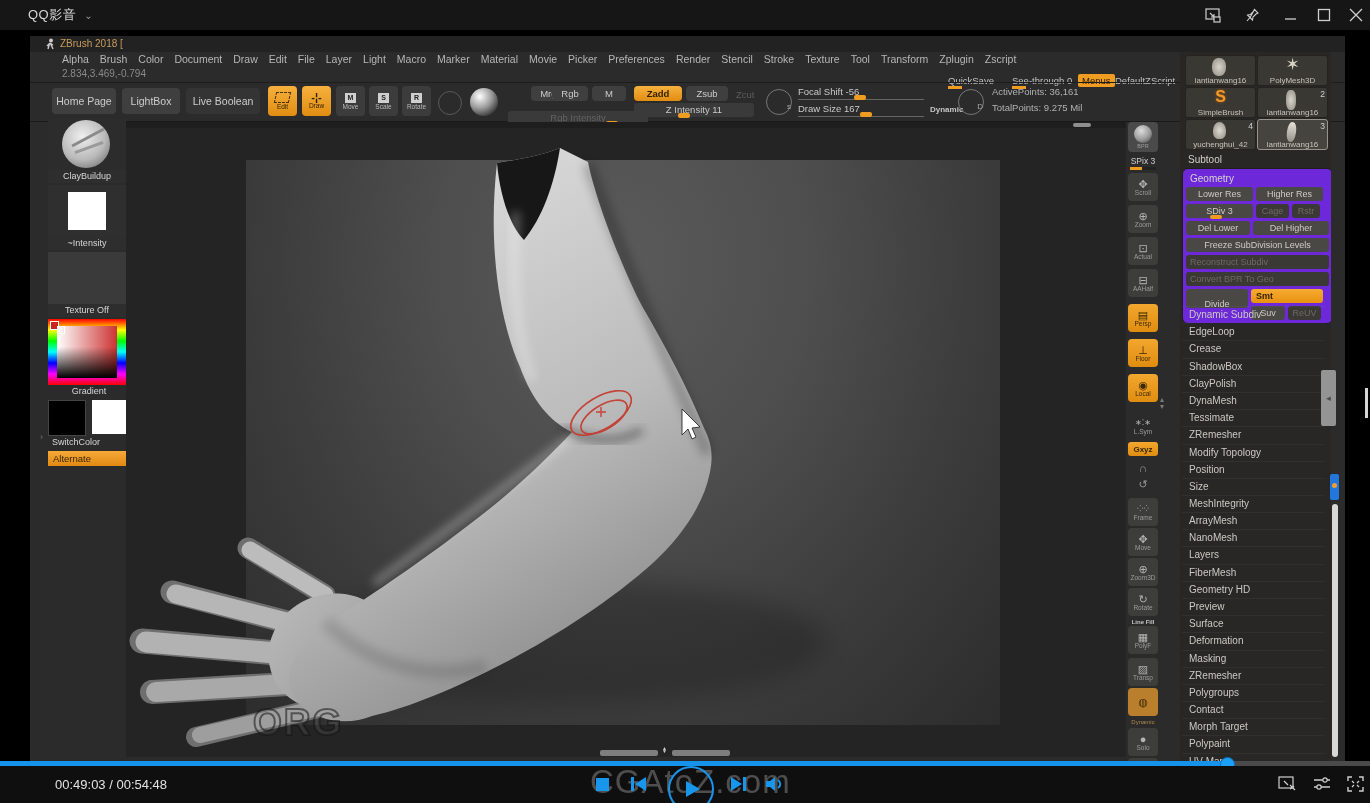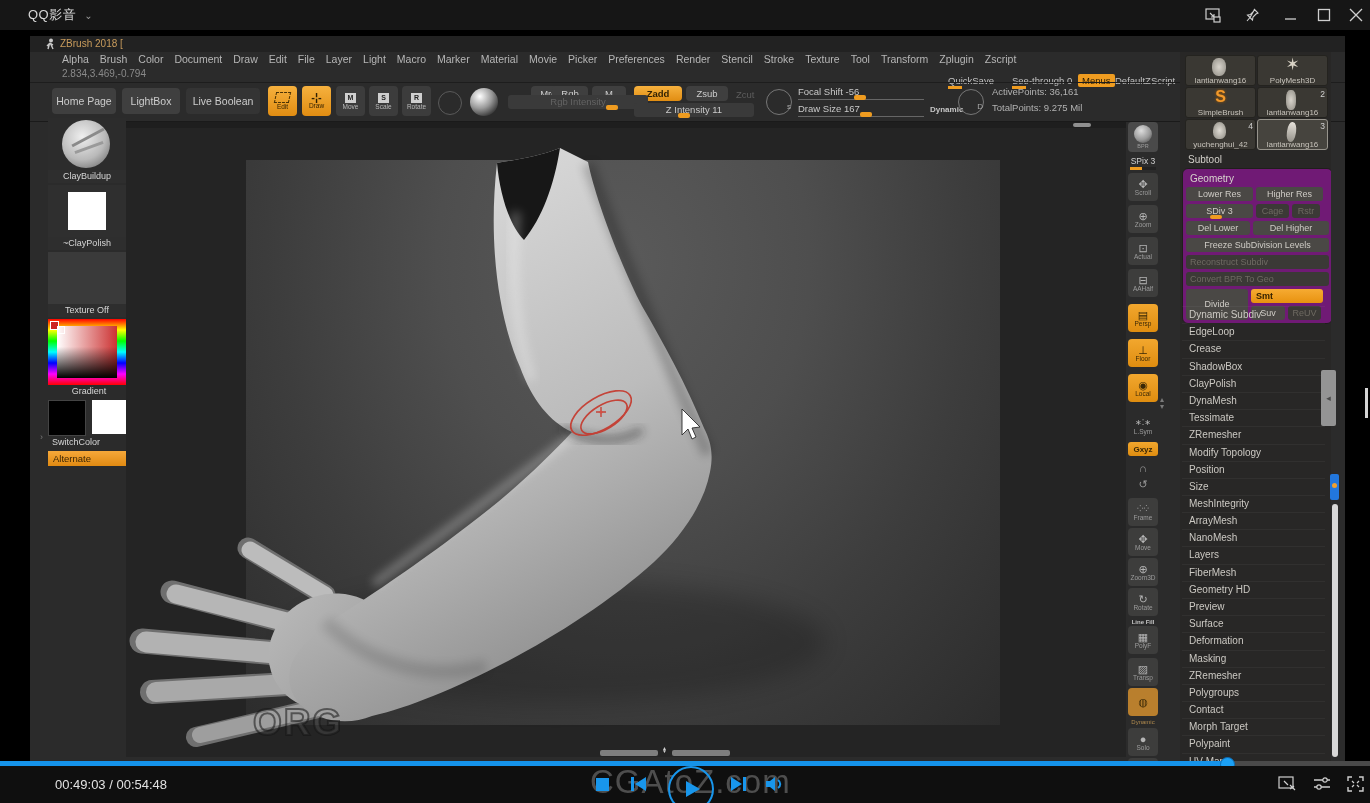--- a/index.html
+++ b/index.html
@@ -180,21 +180,21 @@
     <div class="abs" style="left:408px;top:8px;width:22px;height:22px;border:1.5px solid #5a5a5a;border-radius:50%"></div>
     <div class="abs" style="left:440px;top:5px;width:28px;height:28px;border-radius:50%;background:radial-gradient(circle at 35% 30%, #ffffff, #9a9a9a 45%, #1d1d1d 88%)"></div>
 
     <div class="btn abs" style="left:501px;top:3px;width:40px;height:15px;font-size:9.5px">Mrgb</div>
     <div class="btn abs" style="left:522px;top:3px;width:36px;height:15px;font-size:9.5px">Rgb</div>
     <div class="btn abs" style="left:562px;top:3px;width:34px;height:15px;font-size:9.5px">M</div>
     <div class="btn abs orangebtn" style="left:604px;top:3px;width:48px;height:15px;font-size:9.5px;font-weight:bold">Zadd</div>
     <div class="btn abs" style="left:656px;top:3px;width:42px;height:15px;font-size:9.5px">Zsub</div>
     <div class="abs" style="left:706px;top:6px;font-size:9.5px;color:#5c5c5c">Zcut</div>
 
-    <div class="slider dim" style="left:478px;top:12px;width:140px">
+    <div class="slider dim" style="left:478px;top:28px;width:140px">
       <span>Rgb Intensity</span><span class="th" style="left:98px"></span>
     </div>
     <div class="slider" style="left:604px;top:20px;width:120px">
       <span>Z Intensity 11</span><span class="th" style="left:44px"></span>
     </div>
 
     <div class="abs" style="left:736px;top:6px;width:24px;height:24px;border:1.5px solid #777;border-radius:50%;color:#aaa;font-size:8px;text-align:right;line-height:34px">s</div>
     <div class="slider" style="left:768px;top:2px;width:126px;background:transparent;border-bottom:1px solid #666;border-radius:0;text-align:left">
       <span>Focal Shift -56</span><span class="th" style="left:56px"></span>
     </div>
@@ -214,21 +214,21 @@
         <div style="position:absolute;left:14px;top:2px;width:48px;height:48px;border-radius:50%;background:radial-gradient(circle at 42% 35%, #efefef, #b9b9b9 55%, #6f6f6f 90%)"></div>
         <div style="position:absolute;left:22px;top:18px;width:36px;height:3px;background:#8a8a8a;transform:rotate(-28deg)"></div>
         <div style="position:absolute;left:26px;top:28px;width:30px;height:3px;background:#9a9a9a;transform:rotate(-20deg)"></div>
       </div>
       <div class="cap">ClayBuildup</div>
     </div>
     <div class="thumb">
       <div class="img" style="background:#2f2f2f;display:flex;align-items:center;justify-content:center">
         <div style="width:38px;height:38px;background:#fff"></div>
       </div>
-      <div class="cap">~ClayPolish</div>
+      <div class="cap">~Intensity</div>
     </div>
     <div class="thumb">
       <div class="img" style="background:#3a3a3a"></div>
       <div class="cap">Texture Off</div>
     </div>
     <div class="thumb">
       <div class="img" style="height:66px;background:linear-gradient(180deg,red,#ff0,#0f0,#0ff,#00f,#f0f,red);padding:0;position:relative">
         <div style="position:absolute;left:9px;top:7px;right:9px;bottom:7px;background:linear-gradient(to top, #000, rgba(0,0,0,0) 60%), linear-gradient(to right, #fff, #c33)"></div>
         <div style="position:absolute;left:2px;top:2px;width:7px;height:7px;border:1.5px solid #fff;background:#c22"></div>
         <div style="position:absolute;left:9px;top:7px;width:6px;height:6px;border:1.5px solid #fff"></div>
@@ -437,40 +437,40 @@
       <div class="nm">yuchenghui_42</div>
     </div>
     <div class="tcell sel" style="left:77px;top:67px">
       <div class="bd">3</div>
       <div style="position:absolute;left:29px;top:2px;width:9px;height:20px;border-radius:45%;background:linear-gradient(#e6e2da,#95928a);transform:rotate(8deg)"></div>
       <div class="nm">lantianwang16</div>
     </div>
 
     <div class="abs" style="left:8px;top:102px;font-size:10px;color:#d2cfc9">Subtool</div>
 
-    <div class="abs" style="left:2px;top:116px;width:143px;background:#701a75;border:1px solid #1f1e1c;border-radius:6px;padding:3px">
+    <div class="abs" style="left:2px;top:116px;width:143px;background:#6d28d9;border:1px solid #1f1e1c;border-radius:6px;padding:3px">
       <div style="font-size:10px;color:#d6d3cd;margin:1px 0 3px 4px">Geometry</div>
       <div style="display:flex;gap:3px;margin-bottom:3px">
         <div class="gbtn" style="width:67px">Lower Res</div>
         <div class="gbtn" style="width:67px">Higher Res</div>
       </div>
       <div style="display:flex;gap:3px;margin-bottom:3px">
         <div class="gbtn" style="width:67px;position:relative"><span>SDiv 3</span><span style="position:absolute;left:24px;bottom:-1px;width:12px;height:4px;background:#ef9c20;border-radius:2px"></span></div>
         <div class="gbtn dim" style="width:33px">Cage</div>
         <div class="gbtn dim" style="width:28px">Rstr</div>
       </div>
       <div style="display:flex;gap:3px;margin-bottom:3px">
         <div class="gbtn" style="width:67px">Del Lower</div>
         <div class="gbtn" style="width:80px">Del Higher</div>
       </div>
       <div class="gbtn" style="margin-bottom:3px">Freeze SubDivision Levels</div>
       <div class="gbtn dim" style="margin-bottom:3px;text-align:left;padding-left:4px">Reconstruct Subdiv</div>
       <div class="gbtn dim" style="margin-bottom:3px;text-align:left;padding-left:4px">Convert BPR To Geo</div>
       <div style="display:flex;gap:3px">
-        <div class="gbtn" style="width:62px;height:31px;line-height:31px">Divide</div>
+        <div class="gbtn" style="width:62px;height:19px;line-height:31px">Divide</div>
         <div style="width:72px">
           <div class="gbtn" style="background:linear-gradient(#f6ab32,#e8920f);color:#352201;font-weight:bold;text-align:left;padding-left:5px;margin-bottom:3px">Smt</div>
           <div style="display:flex;gap:3px">
             <div class="gbtn" style="width:34px">Suv</div>
             <div class="gbtn dim" style="width:33px">ReUV</div>
           </div>
         </div>
       </div>
     </div>
 

